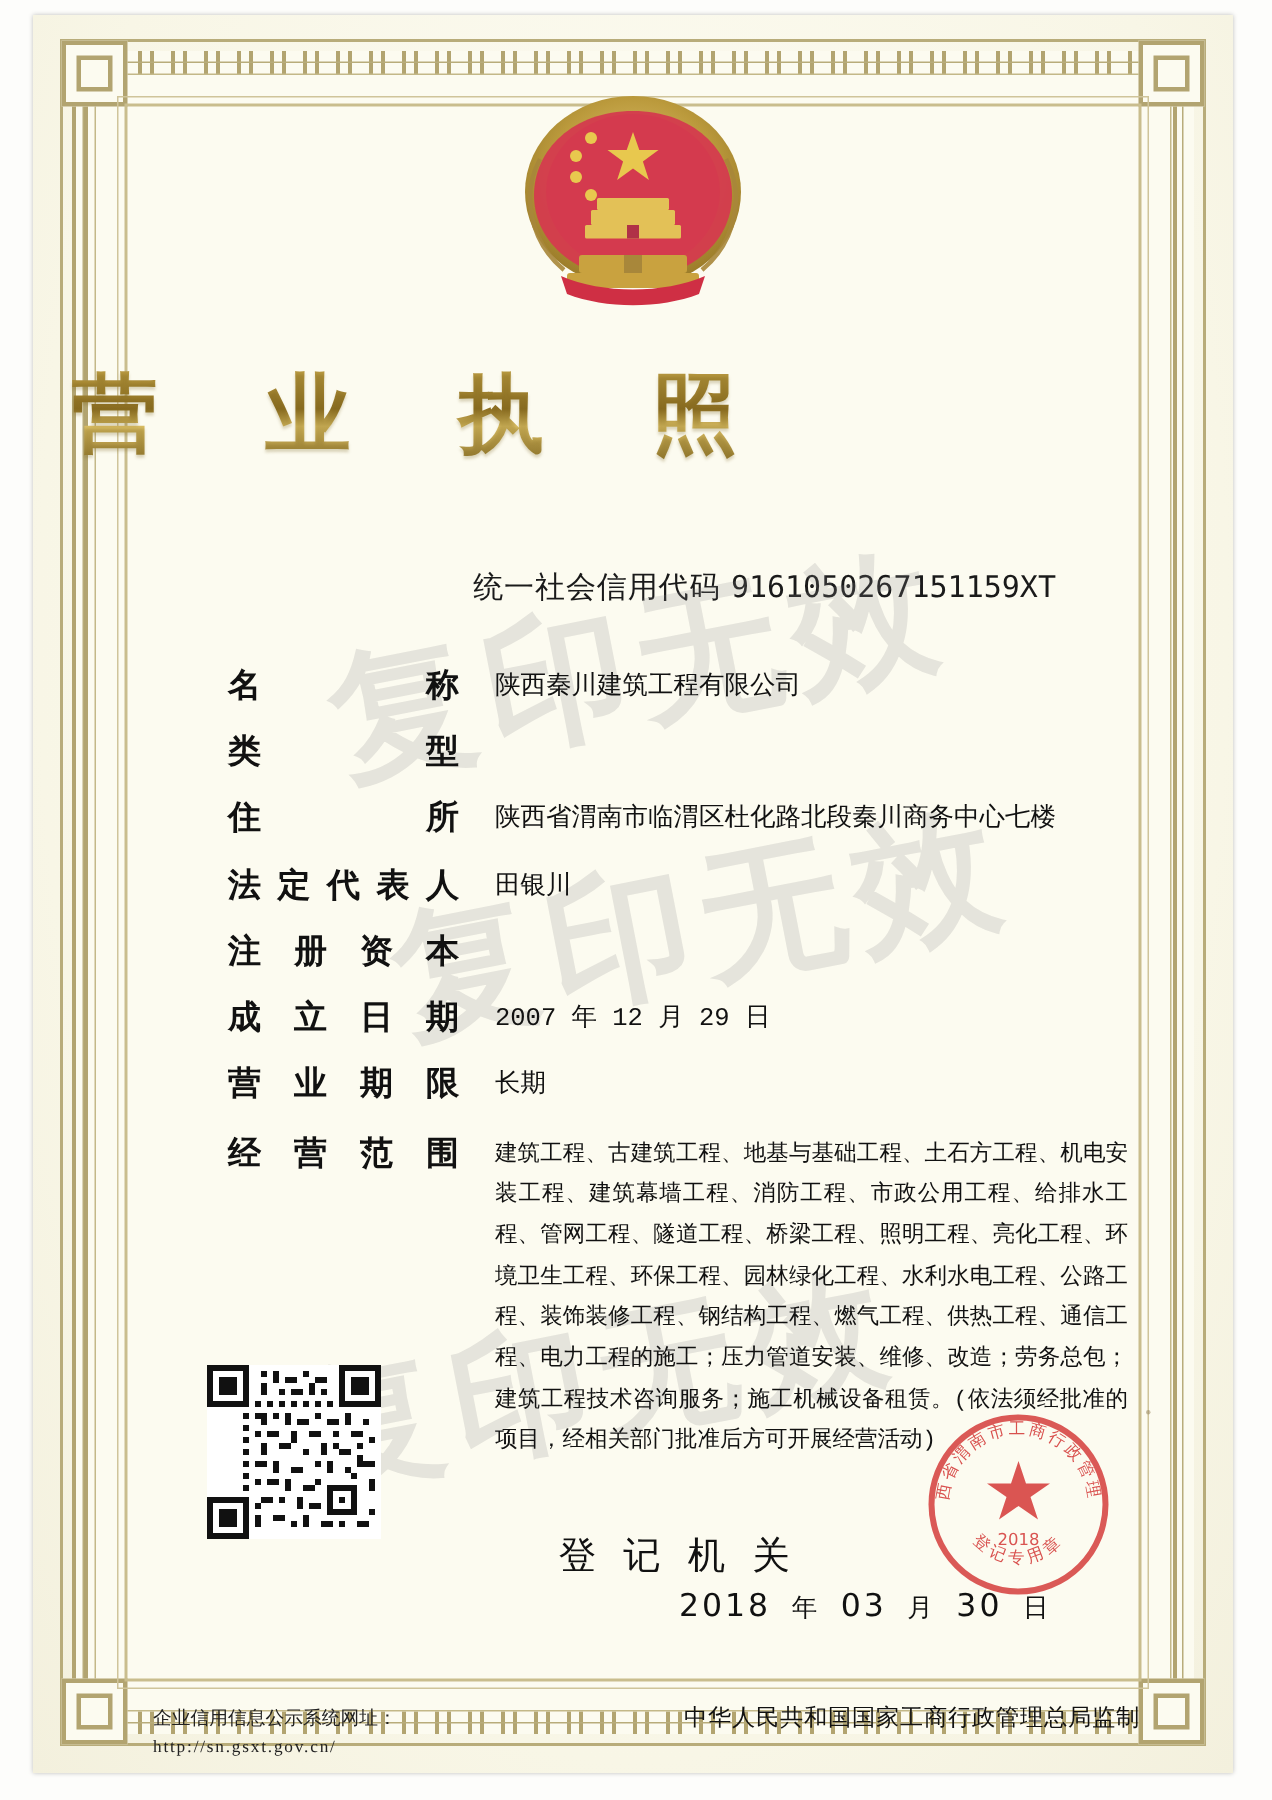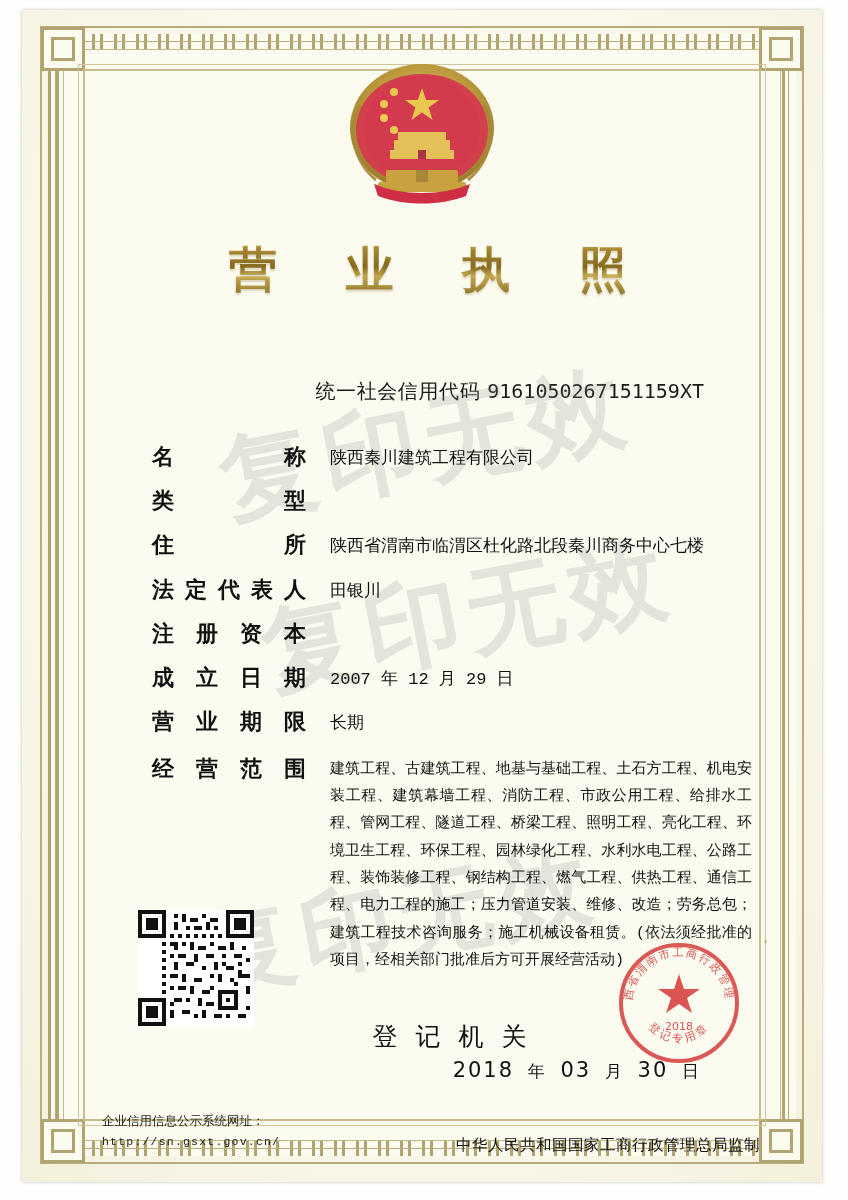--- a/index.html
+++ b/index.html
@@ -116,26 +116,26 @@
     left: 50%;
     top: 44px;
     transform: translateX(-50%);
     width: 180px;
     height: 170px;
   }
 
   
   .title {
     position: absolute;
-    left: 12px;
+    left: 0;
     right: 0;
     top: 228px;
-    text-align: center;
+    text-align: left;
     font-family: "DejaVu Serif", serif;
-    font-size: 48px;
+    font-size: 57px;
     font-weight: bold;
     letter-spacing: 26px;
     text-indent: 26px;
     color: #8d7430;
     background: linear-gradient(180deg, #c8a94c 0%, #8c6e22 45%, #d9bd63 60%, #7d6320 100%);
     -webkit-background-clip: text;
     background-clip: text;
     -webkit-text-fill-color: transparent;
     text-shadow: 0 2px 2px rgba(120,95,25,0.25);
   }
@@ -258,28 +258,28 @@
   .date-line .dnum {
     font-family: "DejaVu Sans", sans-serif;
     font-size: 21px;
   }
   .date-line .dch { font-size: 17px; margin: 0 5px; }
 
   
   .footer-left {
     position: absolute;
     left: 80px;
-    bottom: 32px;
+    bottom: 8px;
     font-family: "DejaVu Sans", sans-serif;
     font-size: 12.5px;
     color: #222;
     line-height: 1.5;
   }
   .footer-left .url {
-    font-family: Liberation Mono, monospace;
+    font-family: Liberation Serif, serif;
     font-size: 11.5px;
     letter-spacing: 1.2px;
     display: block;
     margin-top: 2px;
   }
   .footer-right {
     position: absolute;
     right: 62px;
     bottom: 26px;
     font-family: Liberation Sans, sans-serif;

